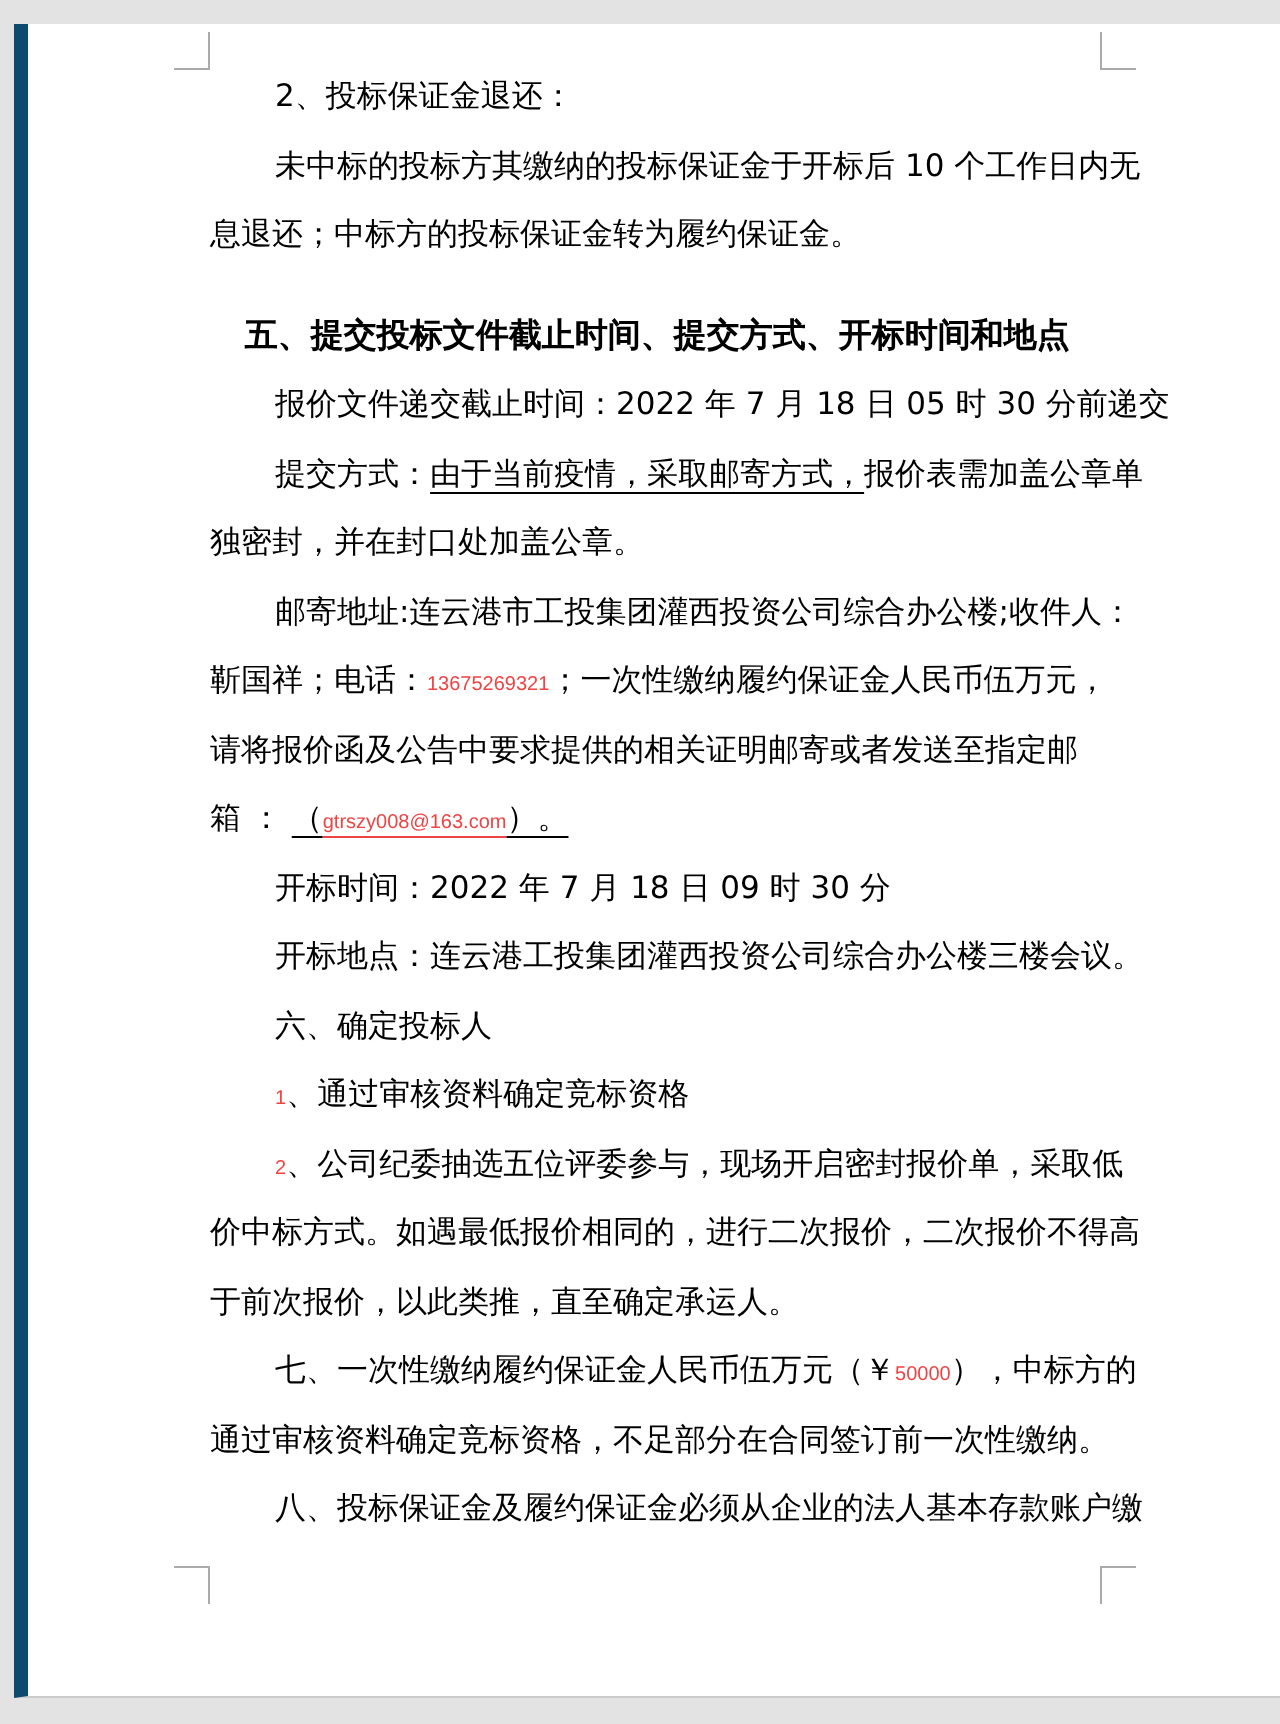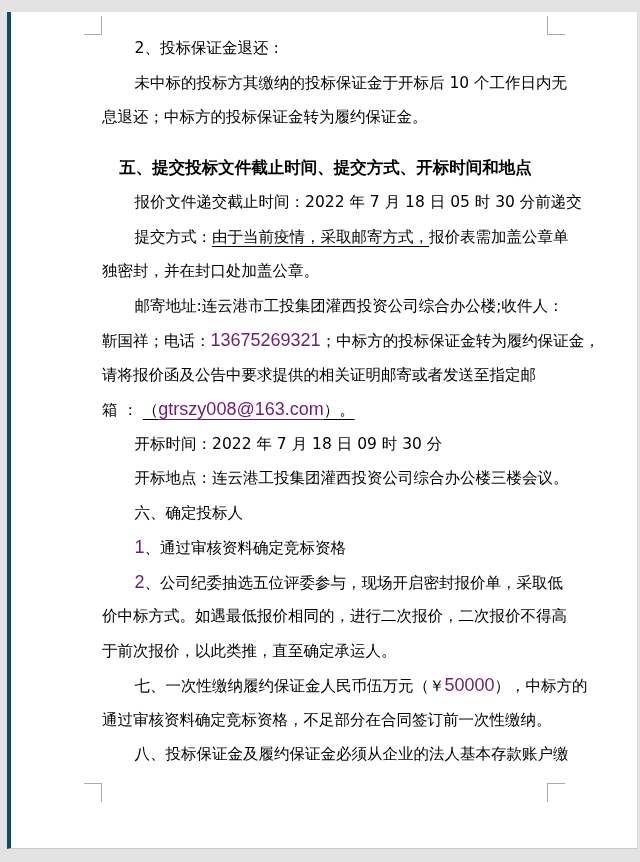--- a/index.html
+++ b/index.html
@@ -16,21 +16,21 @@
     inset: 0;
     background: #e3e3e3;
   }
   .page {
     position: absolute;
     left: 7px;
     top: 12px;
     width: 626px;
     height: 836px;
     background: #ffffff;
-    border-left: 4px solid #0c4a6e;
+    border-left: 7px solid #0c4a6e;
     border-right: 1px solid #d9d9d9;
     border-bottom: 1px solid #cccccc;
     overflow: hidden;
   }
   .crop {
     position: absolute;
     background: #ababab;
   }
   
   .crop.tl-v { left: 90px; top: 4px;  width: 1px;  height: 19px; }
@@ -64,22 +64,22 @@
     font-size: 16.5px;
     padding-left: 1.05em;
     margin-top: 16px;
   }
   .run-u {
     text-decoration: underline;
     text-underline-offset: 4px;
   }
   .run-navy {
     font-family: "Liberation Sans", sans-serif;
-    color: #701a75;
-    font-size: 18px;
+    color: #ef4444;
+    font-size: 10px;
   }
 </style>
 </head>
 <body>
 
 <div class="app-bg"></div>
 
 <div class="page">
   <div class="crop tl-v"></div>
   <div class="crop tl-h"></div>
@@ -92,21 +92,21 @@
 
   <div class="doc-body" id="doc-body">
       <div class="text-line indent"><span class="">2、投标保证金退还：</span></div>
       <div class="text-line indent"><span class="">未中标的投标方其缴纳的投标保证金于开标后 10 个工作日内无</span></div>
       <div class="text-line"><span class="">息退还；中标方的投标保证金转为履约保证金。</span></div>
       <div class="text-line heading"><span class="">五、提交投标文件截止时间、提交方式、开标时间和地点</span></div>
       <div class="text-line indent"><span class="">报价文件递交截止时间：2022 年 7 月 18 日 05 时 30 分前递交</span></div>
       <div class="text-line indent"><span class="">提交方式：</span><span class="run-u ">由于当前疫情，采取邮寄方式，</span><span class="">报价表需加盖公章单</span></div>
       <div class="text-line"><span class="">独密封，并在封口处加盖公章。</span></div>
       <div class="text-line indent"><span class="">邮寄地址:连云港市工投集团灌西投资公司综合办公楼;收件人：</span></div>
-      <div class="text-line"><span class="">靳国祥；电话：</span><span class="run-navy">13675269321</span><span class="">；中标方的投标保证金转为履约保证金，</span></div>
+      <div class="text-line"><span class="">靳国祥；电话：</span><span class="run-navy">13675269321</span><span class="">；一次性缴纳履约保证金人民币伍万元，</span></div>
       <div class="text-line"><span class="">请将报价函及公告中要求提供的相关证明邮寄或者发送至指定邮</span></div>
       <div class="text-line"><span class="">箱 ： </span><span class="run-u "> （</span><span class="run-u run-navy">gtrszy008@163.com</span><span class="run-u ">）。 </span></div>
       <div class="text-line indent"><span class="">开标时间：2022 年 7 月 18 日 09 时 30 分</span></div>
       <div class="text-line indent"><span class="">开标地点：连云港工投集团灌西投资公司综合办公楼三楼会议。</span></div>
       <div class="text-line indent"><span class="">六、确定投标人</span></div>
       <div class="text-line indent"><span class="run-navy">1</span><span class="">、通过审核资料确定竞标资格</span></div>
       <div class="text-line indent"><span class="run-navy">2</span><span class="">、公司纪委抽选五位评委参与，现场开启密封报价单，采取低</span></div>
       <div class="text-line"><span class="">价中标方式。如遇最低报价相同的，进行二次报价，二次报价不得高</span></div>
       <div class="text-line"><span class="">于前次报价，以此类推，直至确定承运人。</span></div>
       <div class="text-line indent"><span class="">七、一次性缴纳履约保证金人民币伍万元（￥</span><span class="run-navy">50000</span><span class="">），中标方的</span></div>

